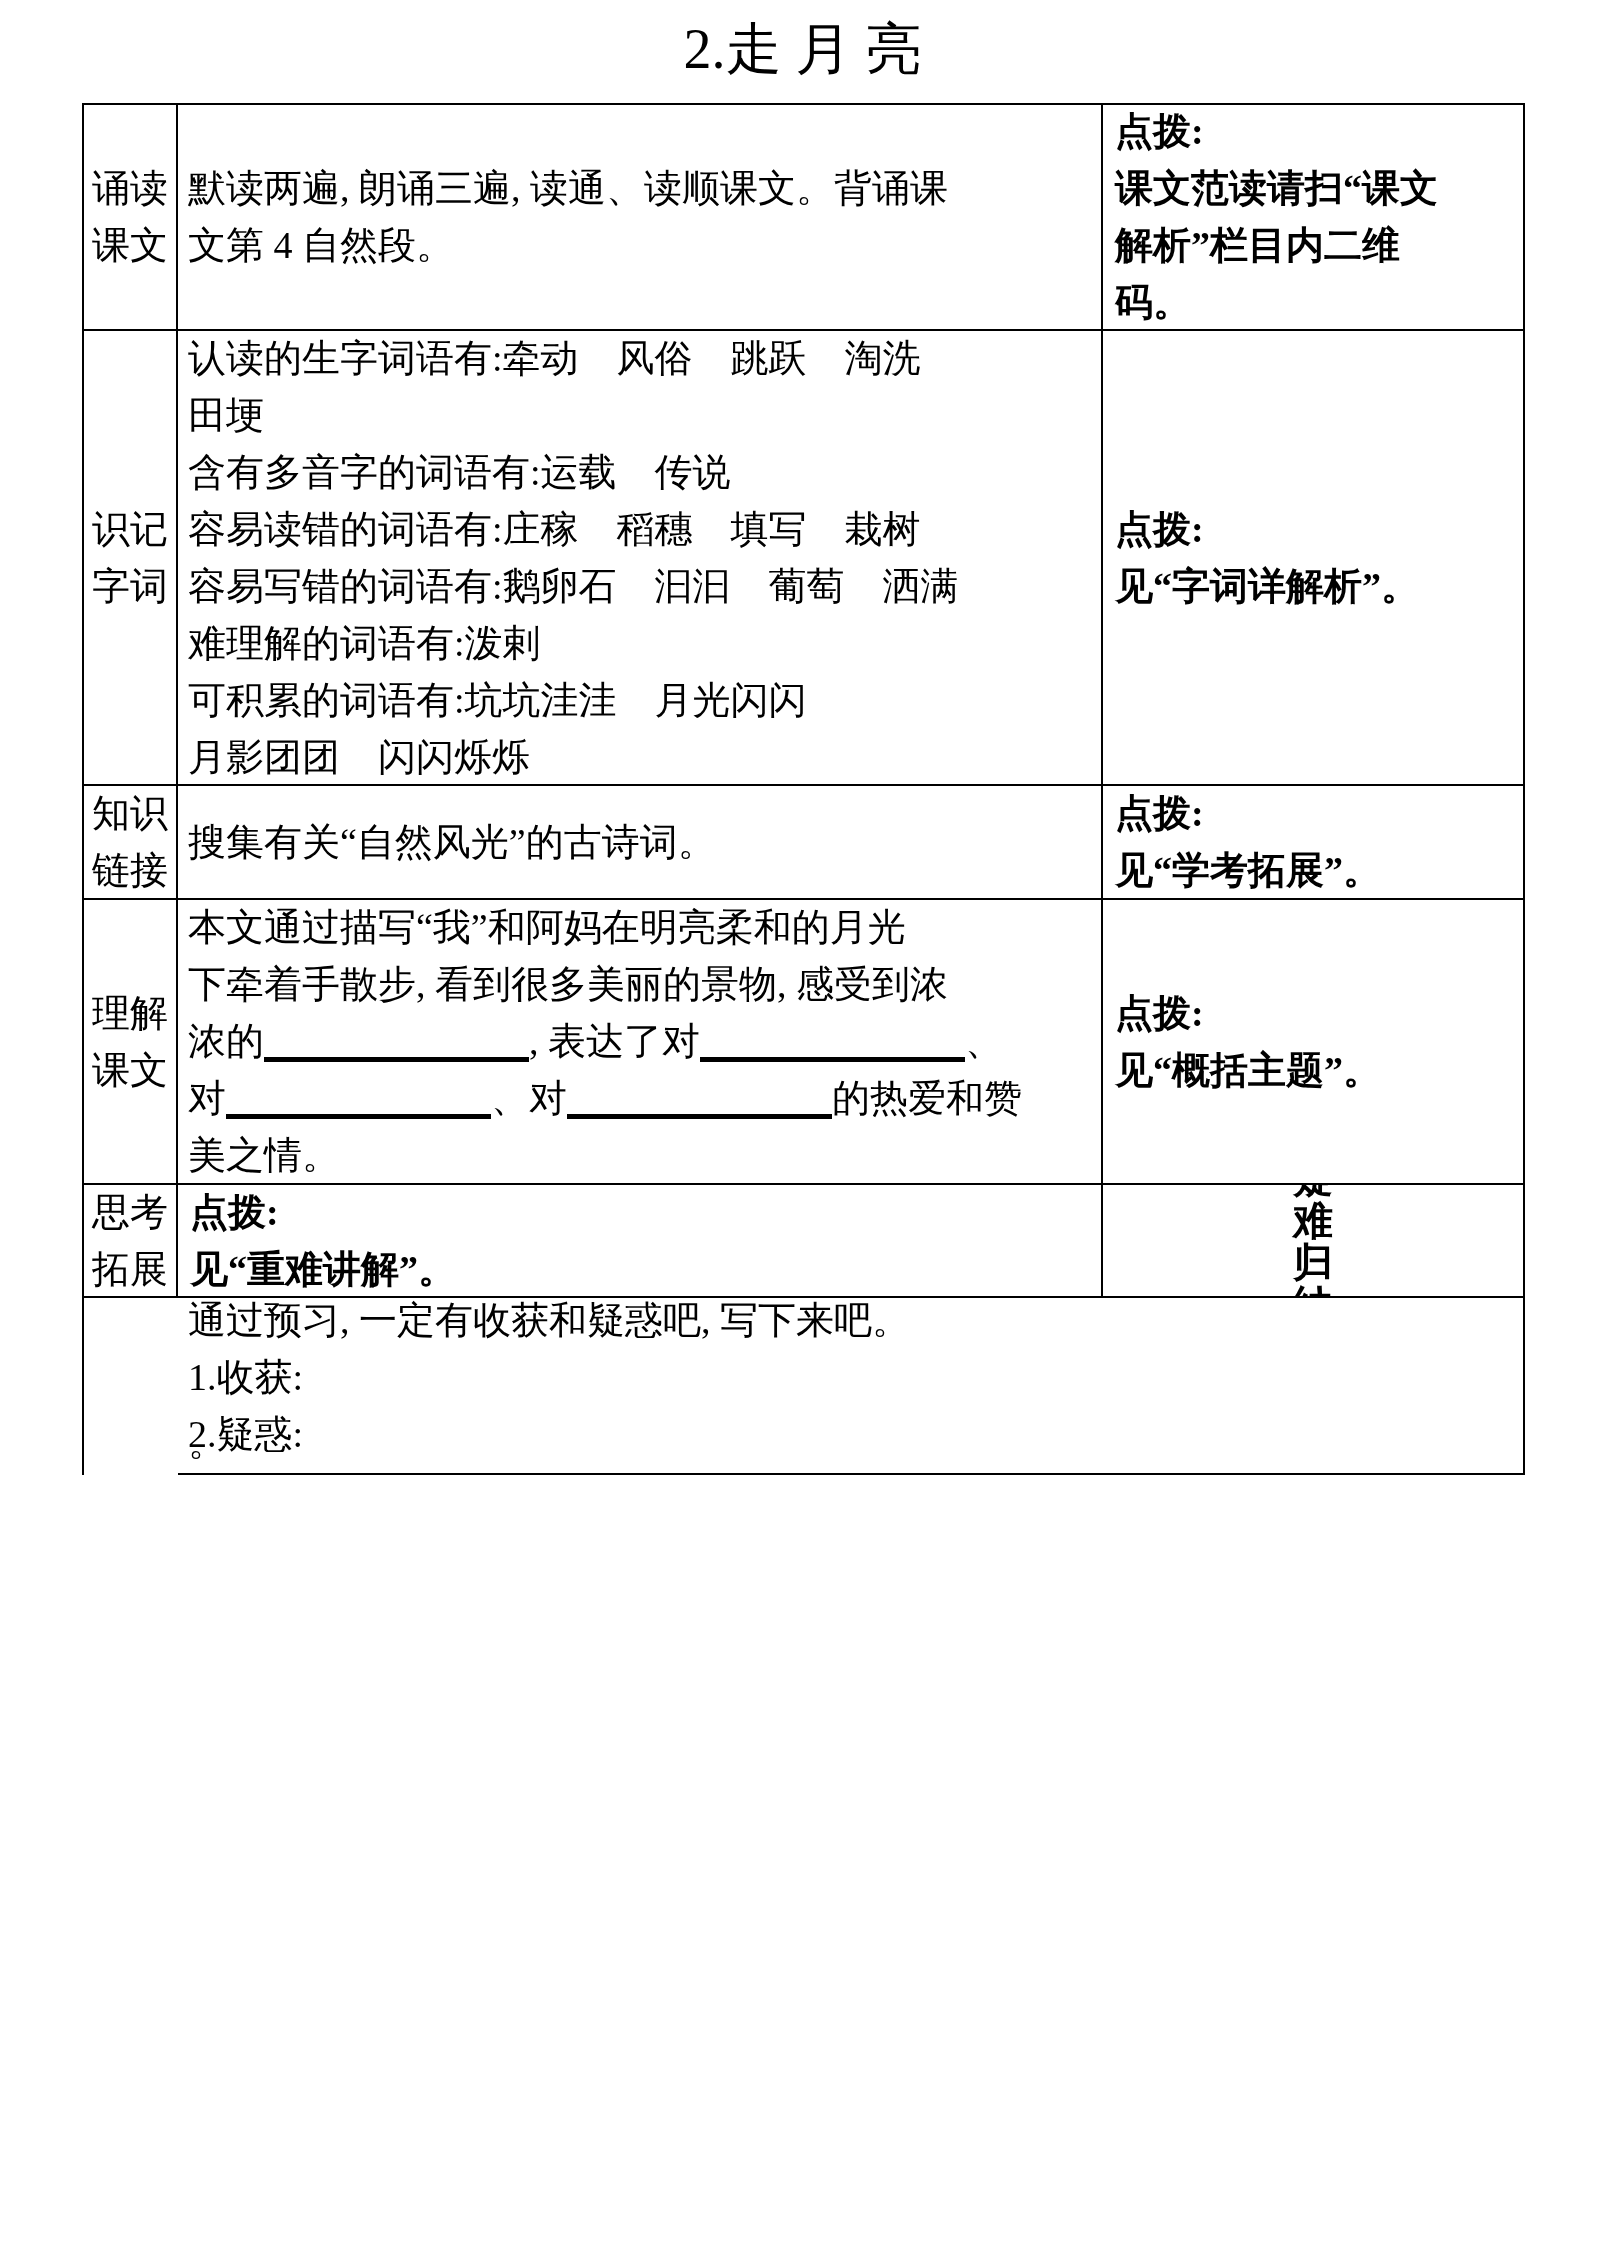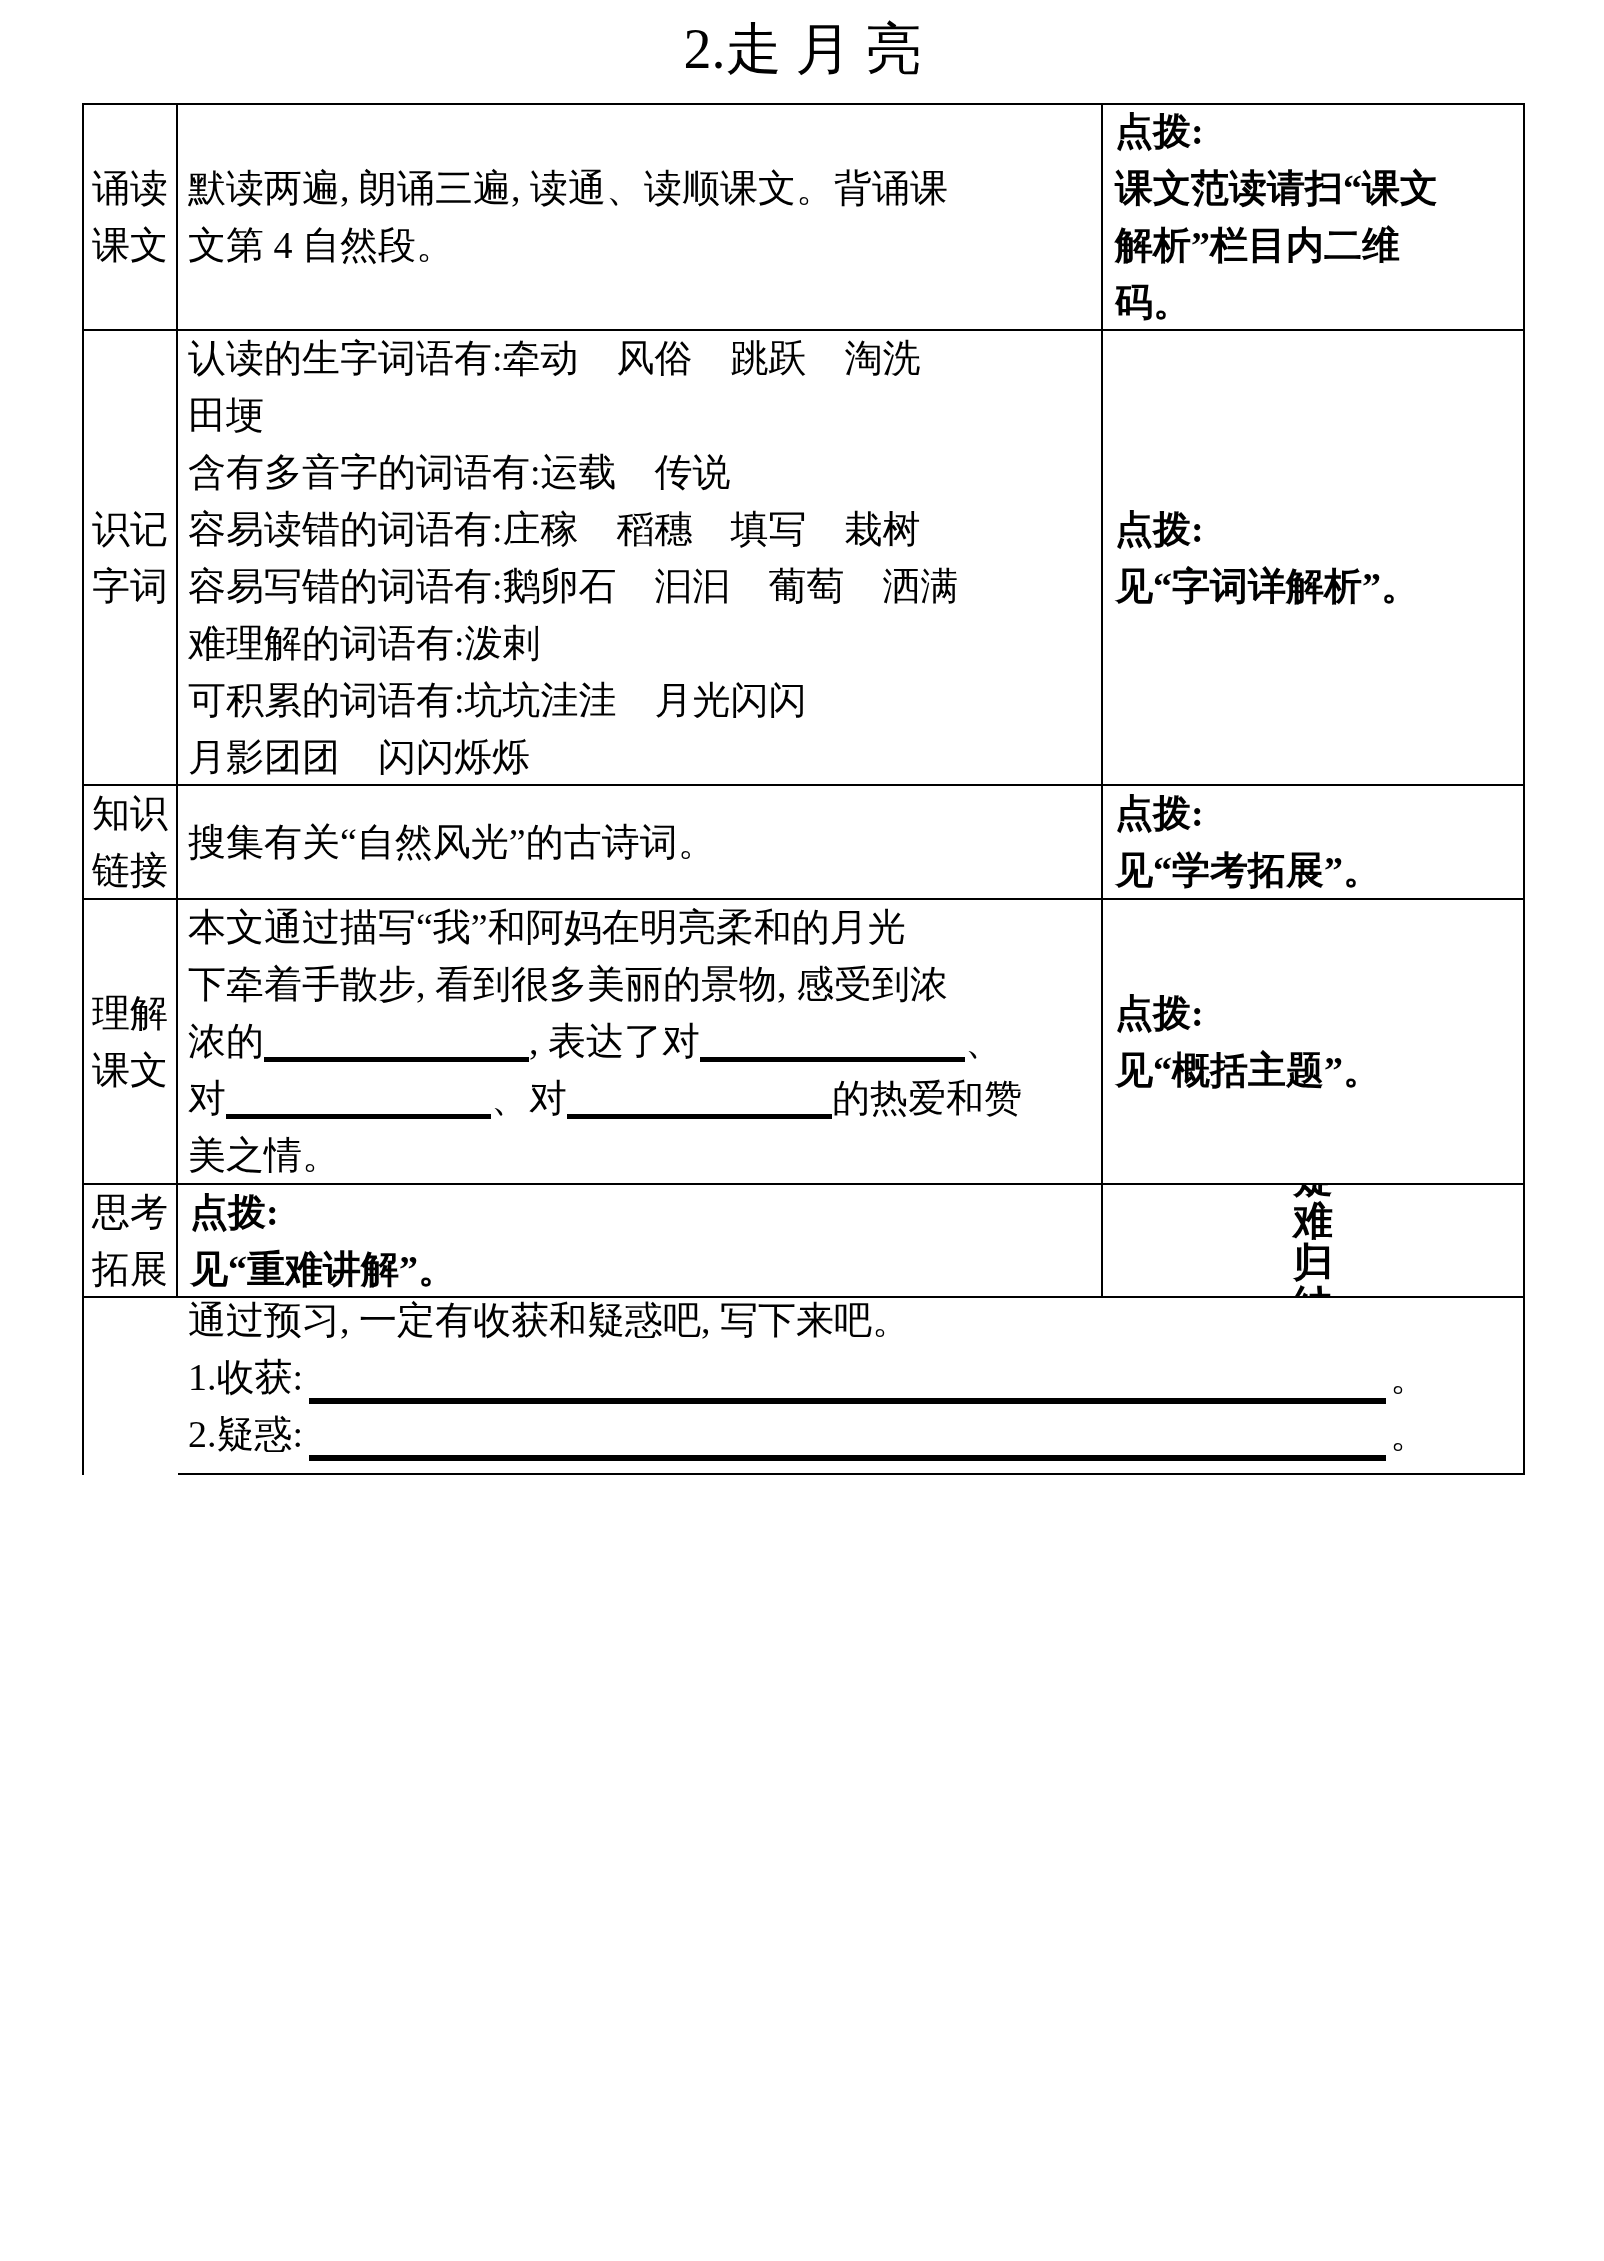--- a/index.html
+++ b/index.html
@@ -70,22 +70,23 @@
     line-height: 42px;
   }
   .content-cell.row6-content {
     flex-direction: column;
     align-items: stretch;
     justify-content: center;
     padding: 0 95px 16px 10px;
   }
   .fill-line {
     display: flex;
-    align-items: flex-end;
+    align-items: flex-start;
     height: 57px;
+    flex-direction: column;
   }
   .fill-line .fill-label { white-space: nowrap; line-height: 57px; }
   .long-blank {
     flex: 1;
     border-bottom: 6px solid #000;
     margin: 0 4px 2px 6px;
     height: 40px;
   }
   .fill-line .fill-suffix { line-height: 57px; }
   .intro-line { line-height: 57px; }

